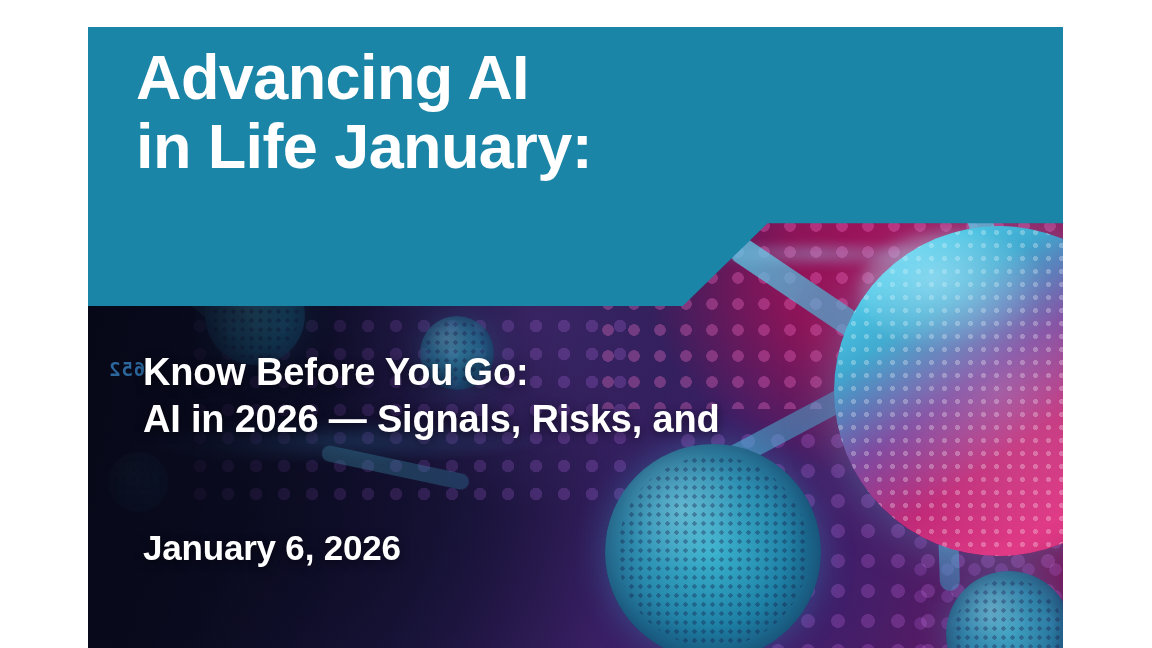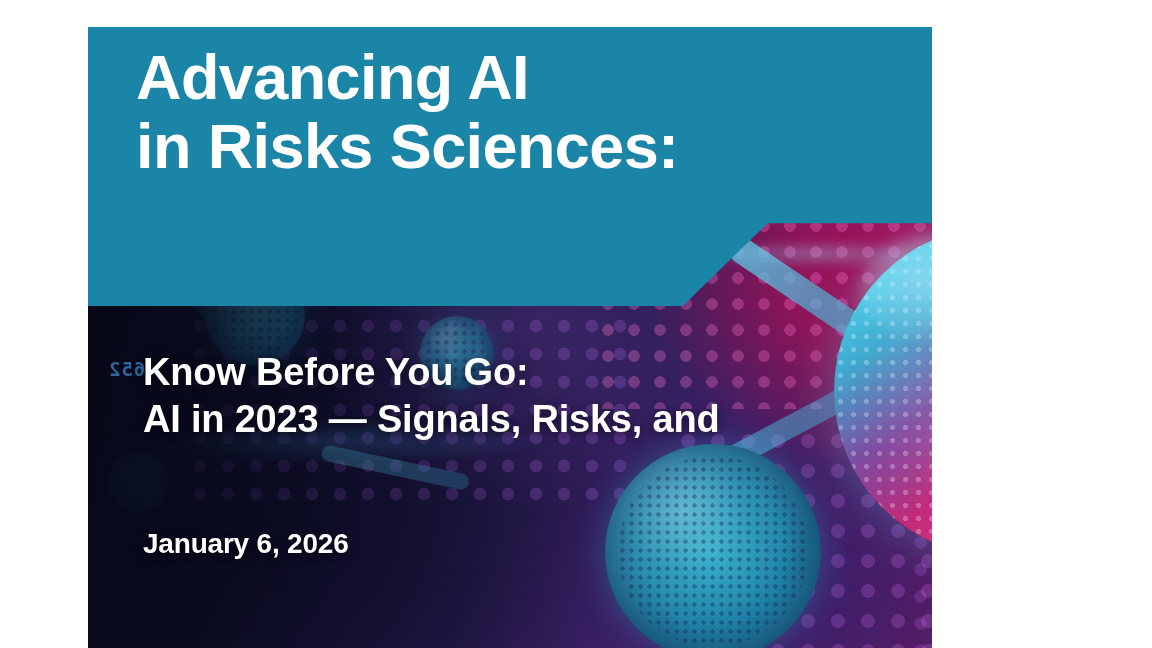--- a/index.html
+++ b/index.html
@@ -10,21 +10,21 @@
     width: 1152px;
     height: 648px;
     overflow: hidden;
   }
   body {
     font-family: "Liberation Sans", "DejaVu Sans", sans-serif;
   }
 
   #banner-canvas {
     position: relative;
-    width: 932px;
+    width: 1152px;
     height: 648px;
     background: #ffffff;
     overflow: hidden;
   }
 
   
   .image-panel {
     position: absolute;
     left: 88px;
     top: 222px;
@@ -202,21 +202,21 @@
     letter-spacing: -0.2px;
     text-shadow: 0 2px 10px rgba(0,0,0,0.55);
   }
   .subhead .sh-line { display: block; white-space: nowrap; }
 
   .event-date {
     position: absolute;
     left: 143px;
     top: 528px;
     color: #ffffff;
-    font-size: 28px;
+    font-size: 35px;
     font-weight: 700;
     letter-spacing: -0.2px;
     text-shadow: 0 2px 10px rgba(0,0,0,0.55);
   }
 
   .counter-chip {
     position: absolute;
     left: 108px;
     top: 358px;
     color: #2f6fa8;
@@ -262,25 +262,25 @@
     <div class="streak"></div>
     <div class="streak-2"></div>
 
     <div class="img-vignette"></div>
   </div>
 
   <div class="teal-band"></div>
 
   <div class="headline">
     <span class="hl-line">Advancing AI</span>
-    <span class="hl-line">in Risks Sciences:</span>
+    <span class="hl-line">in Life January:</span>
   </div>
 
   <div class="counter-chip">652</div>
 
   <div class="subhead">
     <span class="sh-line">Know Before You Go:</span>
-    <span class="sh-line">AI in 2023 — Signals, Risks, and</span>
+    <span class="sh-line">AI in 2026 — Signals, Risks, and</span>
   </div>
 
   <div class="event-date">January 6, 2026</div>
 
 </div>
 
 </body></html>

